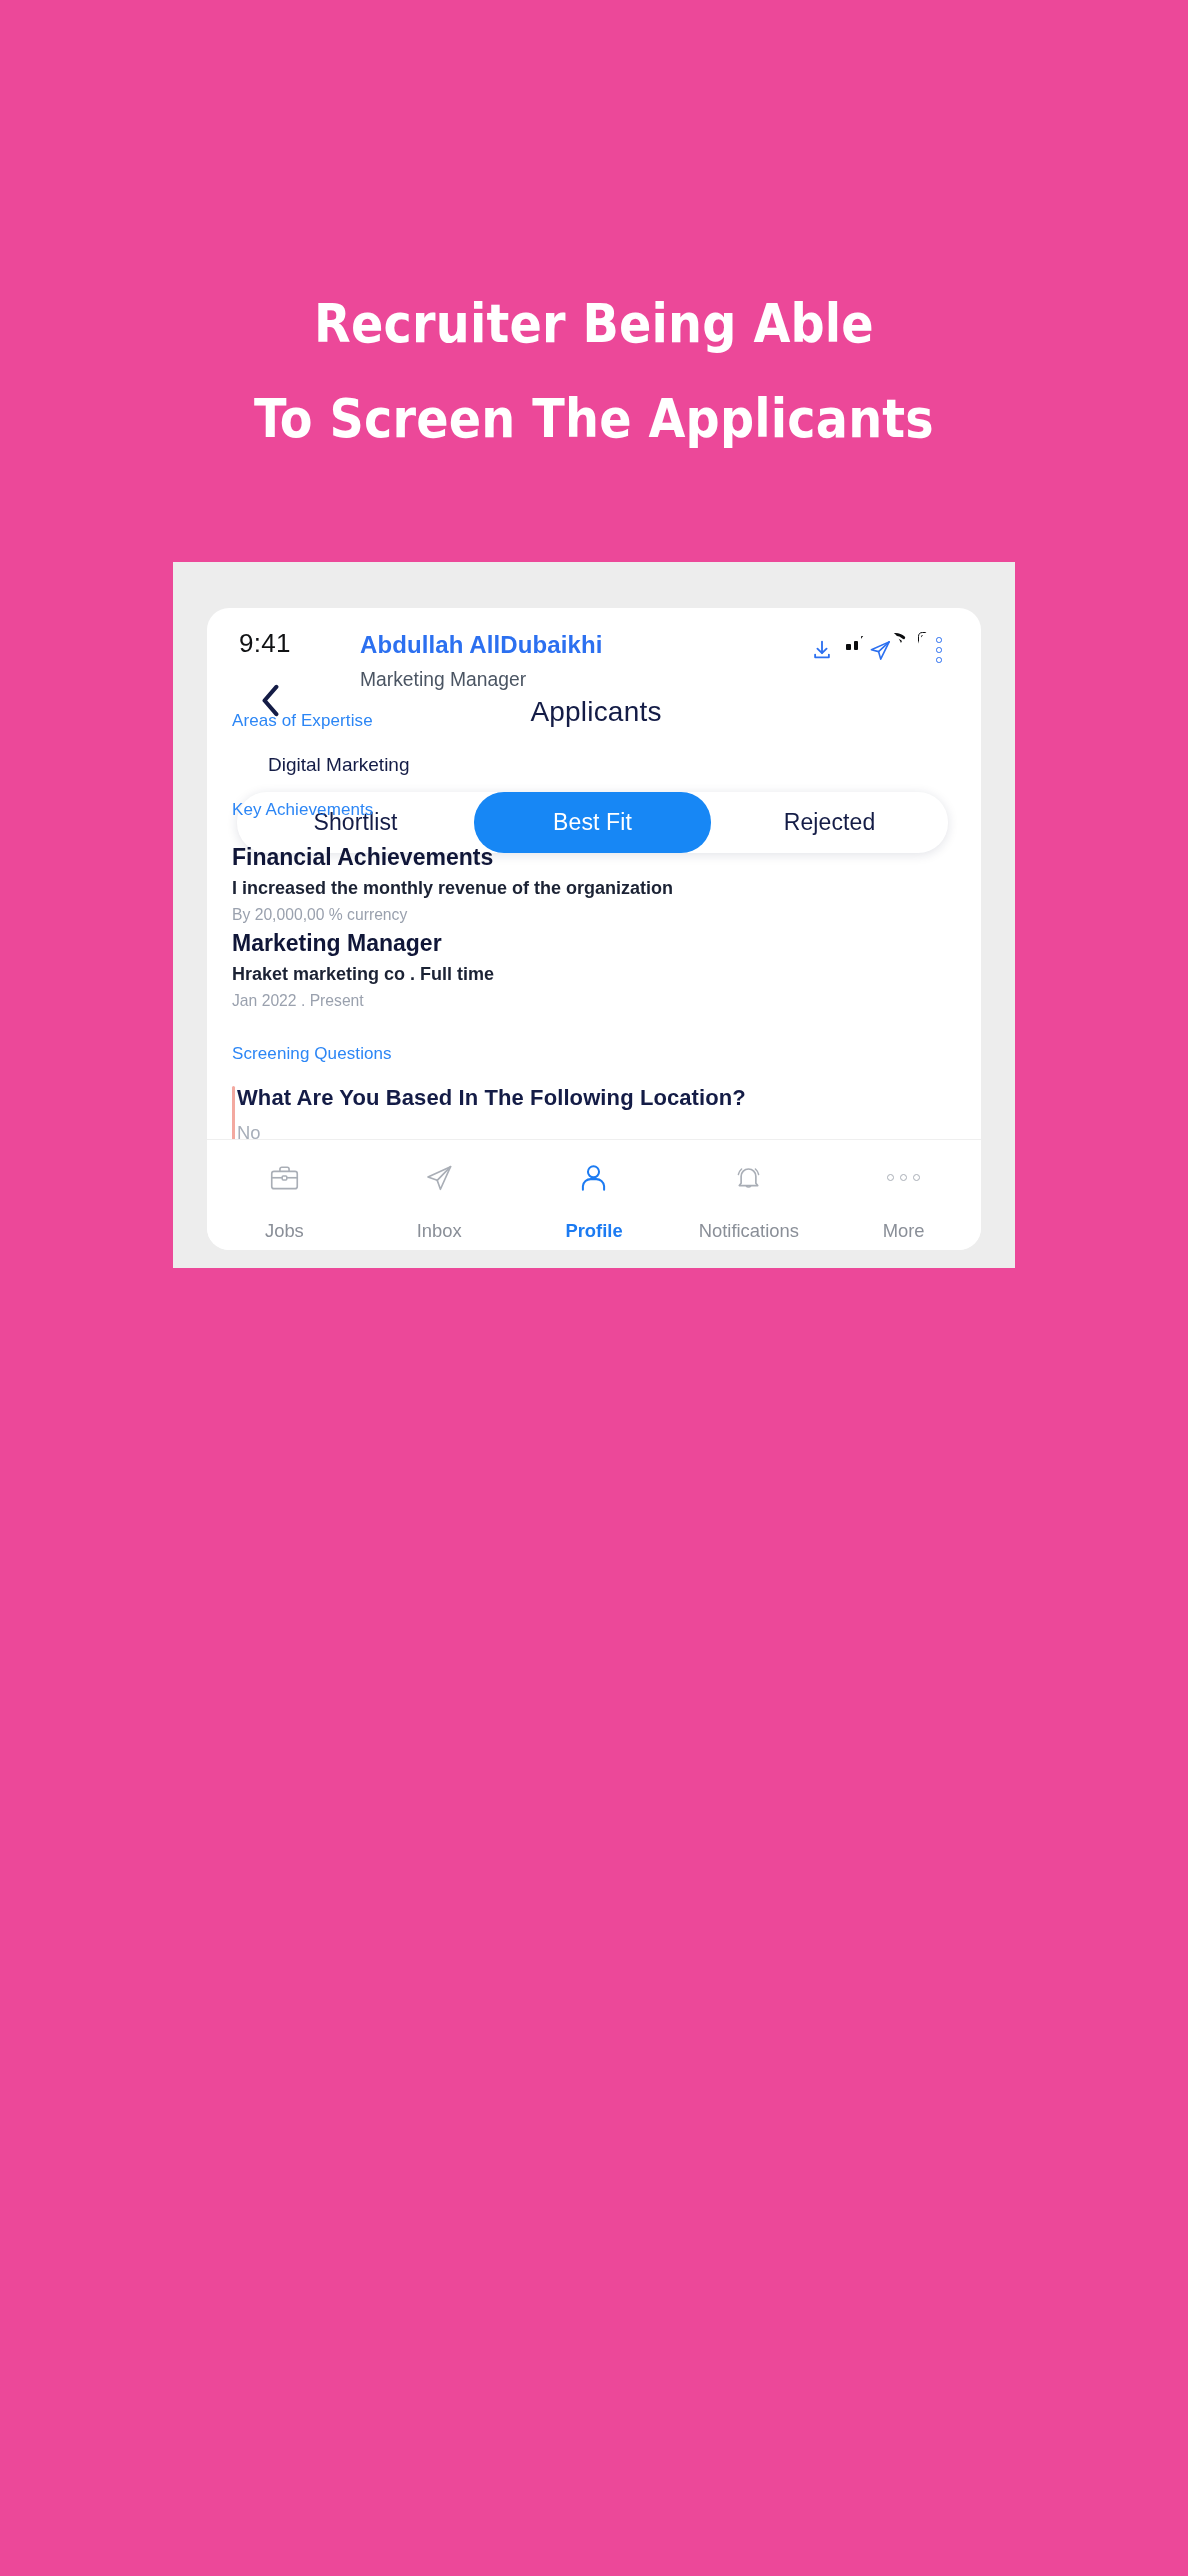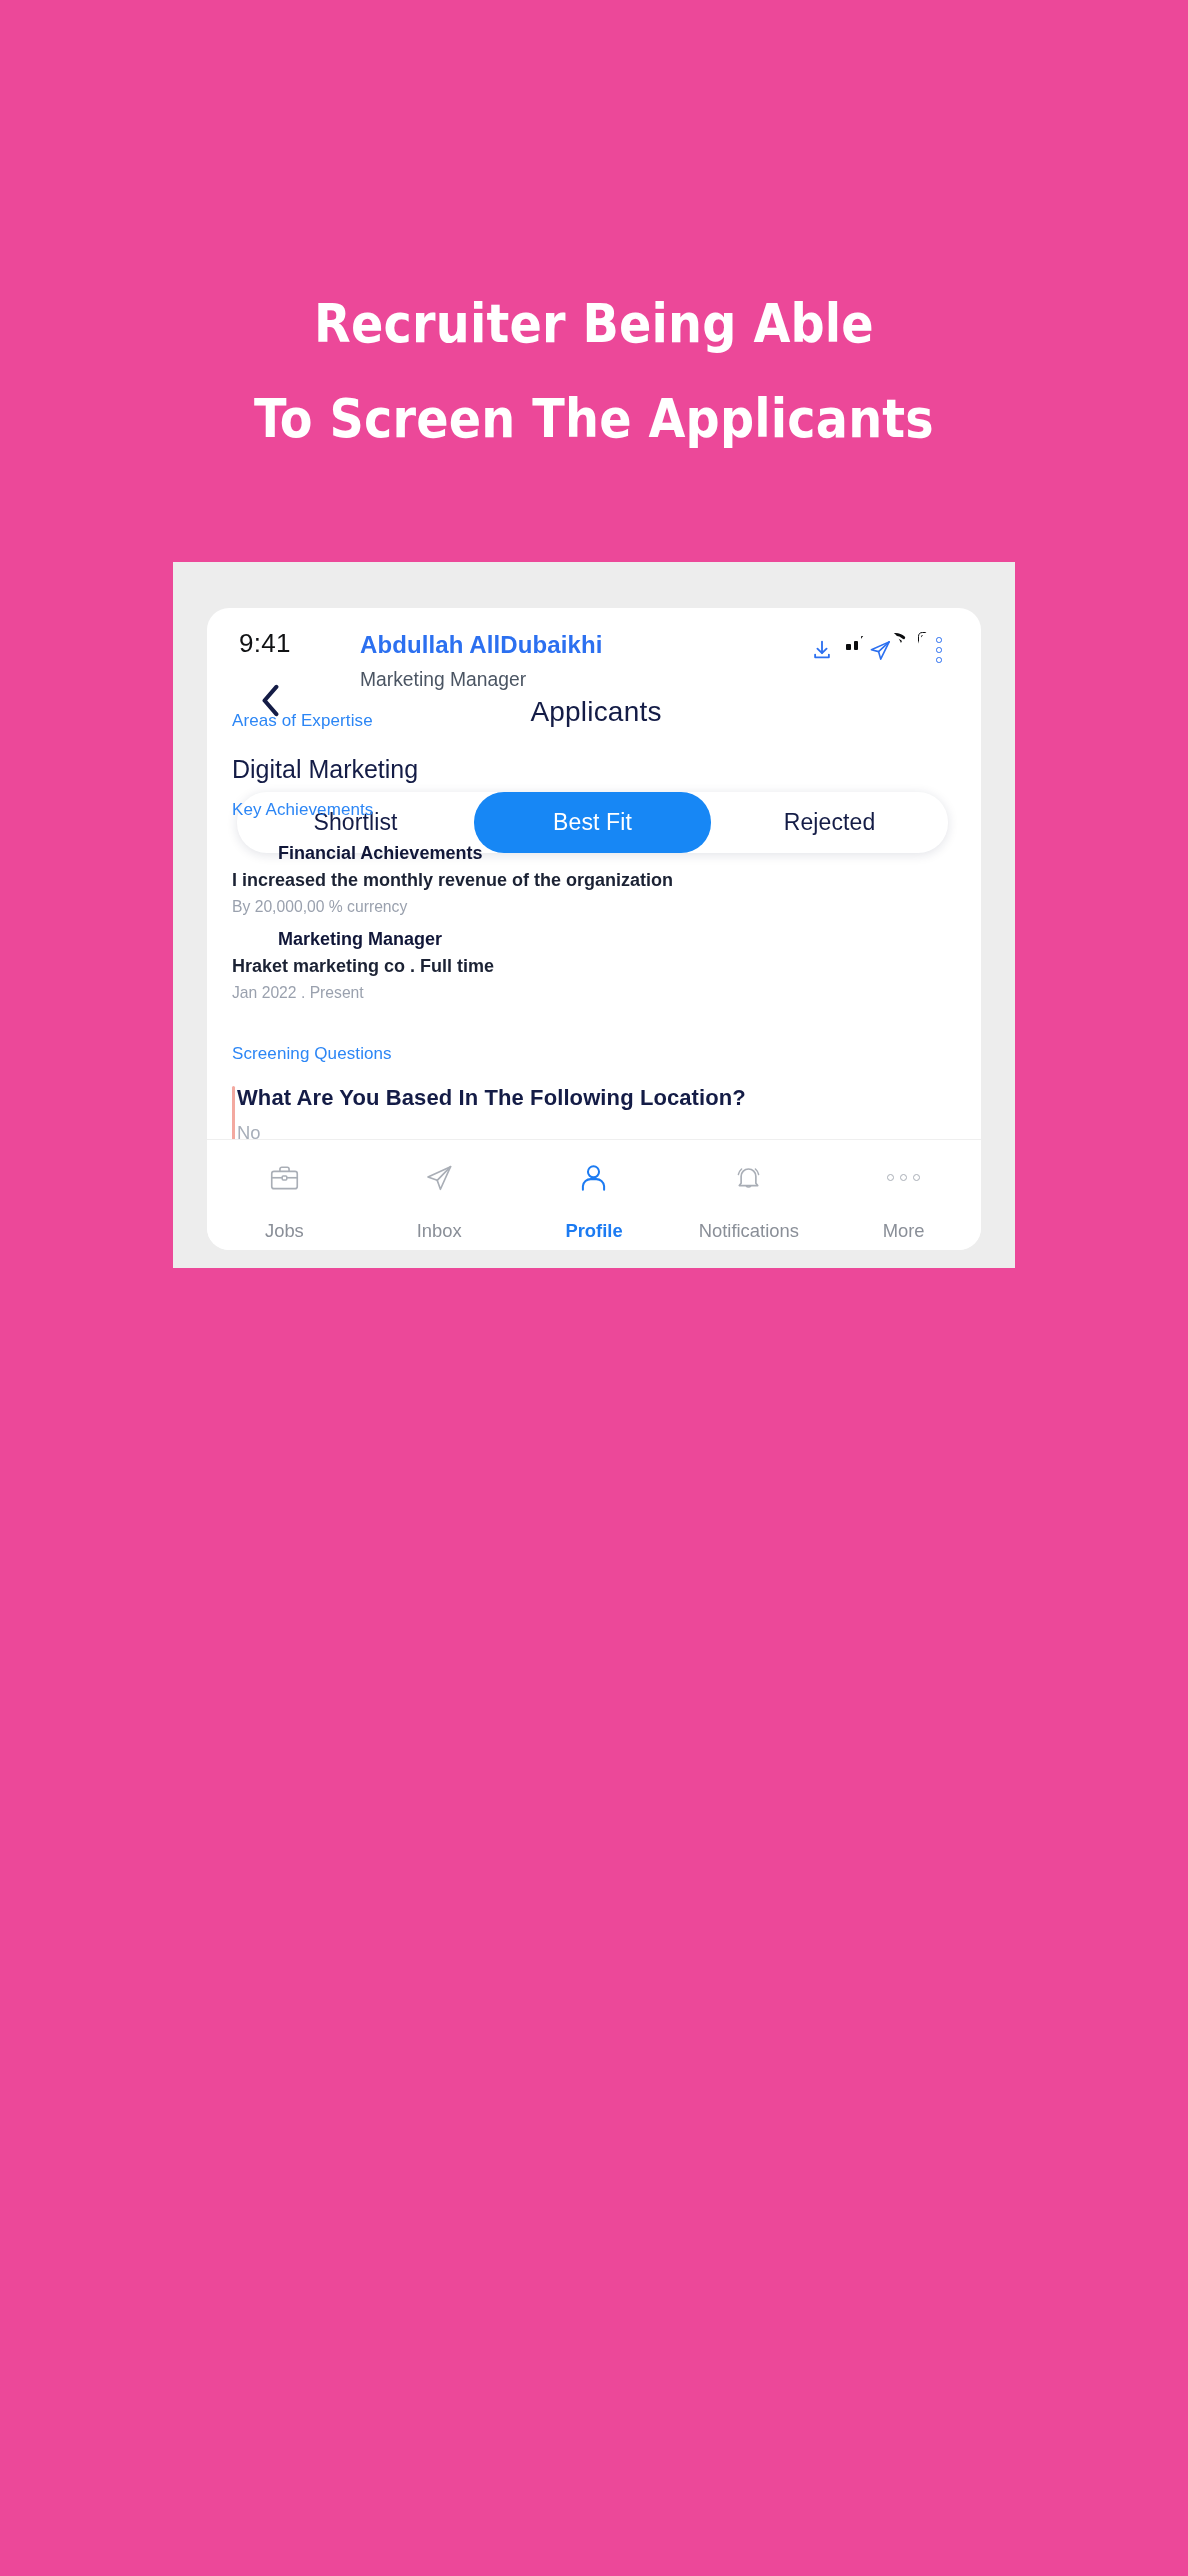--- a/index.html
+++ b/index.html
@@ -146,22 +146,22 @@
   .dots-v i {
     width: 5.5px; height: 5.5px; border-radius: 50%;
     border: 1.5px solid #2C70F0; box-sizing: border-box;
   }
 
   .sec { position: absolute; left: 25px; right: 22px; }
   .sec-title {
     font-size: 17px; font-weight: 500; color: #2C86F5;
     letter-spacing: 0.1px; margin-bottom: 20px;
   }
-  .sec-body-reg { font-size: 25px; color: #141C46; font-weight: 400; line-height: 1.45; }
-  .sec-body-bold { font-size: 18px; color: #101638; font-weight: 700; line-height: 1.5; margin-left: 46px; }
+  .sec-body-reg { font-size: 19px; color: #141C46; font-weight: 400; line-height: 1.45; margin-left: 36px; }
+  .sec-body-bold { font-size: 23px; color: #101638; font-weight: 700; line-height: 1.5; }
   .sec-body-mid { font-size: 18px; color: #1B2234; font-weight: 600; line-height: 1.5; }
   .sec-body-sub { font-size: 15.7px; color: #9AA1AE; font-weight: 400; line-height: 1.6; }
 
   .sec-expertise { top: 103px; }
   .sec-key { top: 192px; }
   .sec-exp { top: 318px; }
   .sec-screen { top: 436px; }
 
   .q-wrap { position: relative; padding-left: 5px; margin-top: 19px; }
   .q-bar {

